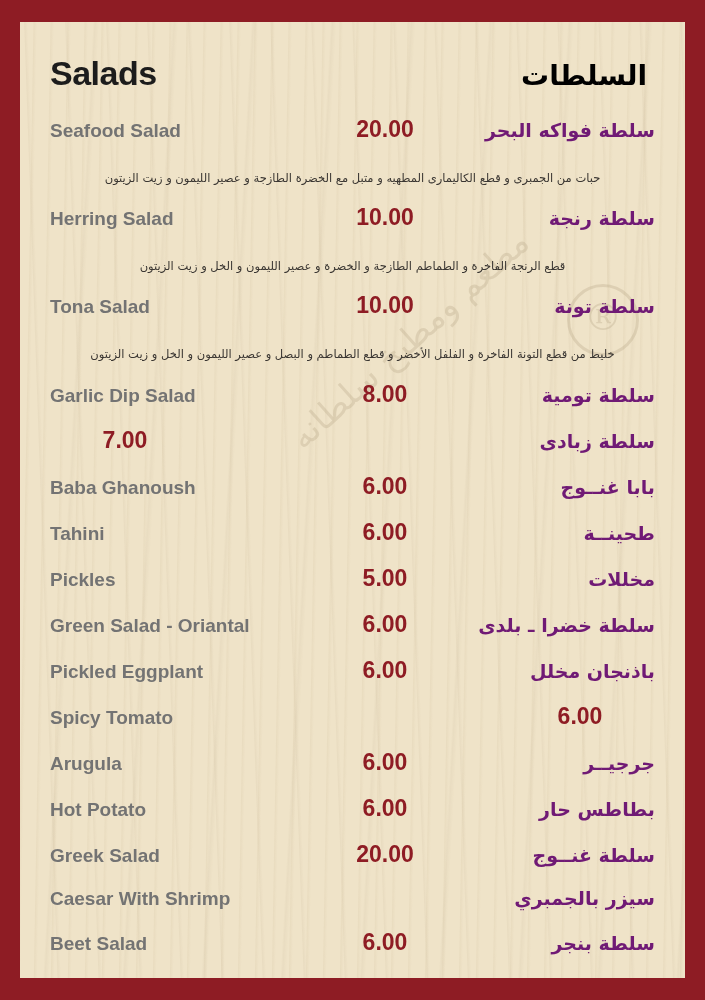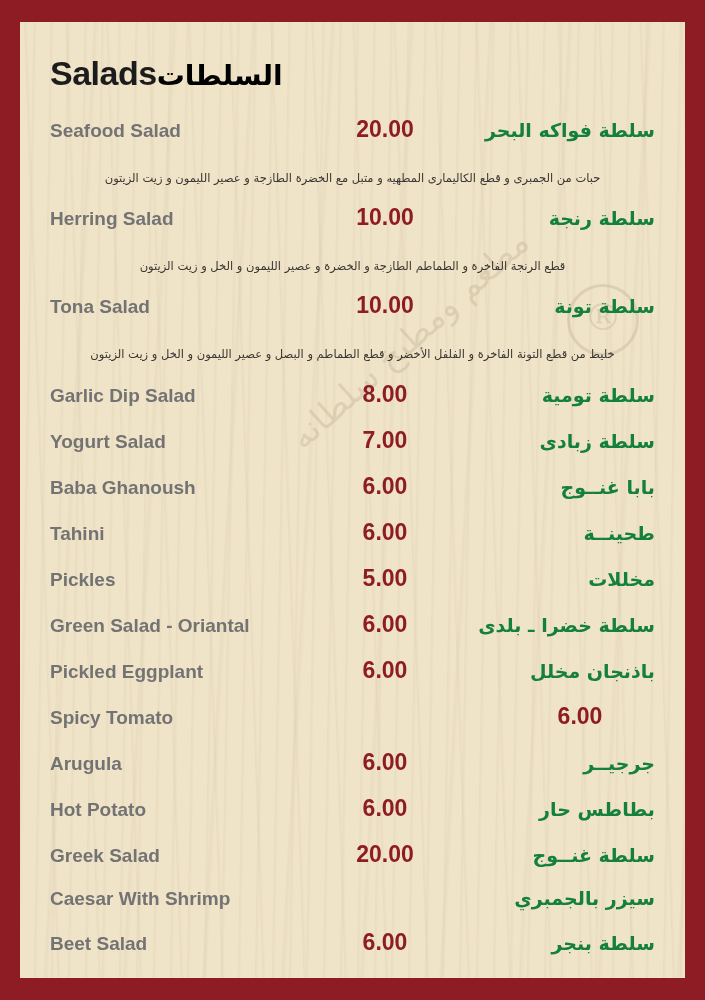--- a/index.html
+++ b/index.html
@@ -77,20 +77,21 @@
     text-align: center;
     font-family: "DejaVu Serif", serif;
   }
   .content {
     position: relative;
     z-index: 3;
   }
   .title-row {
     display: flex;
     align-items: baseline;
+    justify-content: space-between;
     margin: 6px 8px 16px 0;
   }
   .title-en {
     font-size: 34px;
     font-weight: bold;
     color: #1c1c1c;
     letter-spacing: -0.5px;
   }
   .title-ar {
     font-size: 28px;
@@ -120,21 +121,21 @@
     text-align: center;
     font-size: 23px;
     font-weight: bold;
     color: #8e1c24;
   }
   .name-ar {
     flex: 1 1 auto;
     text-align: right;
     font-size: 19px;
     font-weight: bold;
-    color: #15803d;
+    color: #701a75;
     direction: rtl;
     font-family: "DejaVu Sans", sans-serif;
   }
   .desc-ar {
     text-align: center;
     direction: rtl;
     font-size: 11.5px;
     color: #3a3632;
     line-height: 1.55;
     padding: 1px 10px 7px 10px;
@@ -189,21 +190,20 @@
           </div>
           <div class="item compact">
             <div class="item-row">
               <div class="name-en">Garlic Dip Salad</div>
               <div class="price">8.00</div>
               <div class="name-ar">سلطة تومية</div>
             </div>
           </div>
           <div class="item compact">
             <div class="item-row">
-              <div class="name-en">Yogurt Salad</div>
               <div class="price">7.00</div>
               <div class="name-ar">سلطة زبادى</div>
             </div>
           </div>
           <div class="item compact">
             <div class="item-row">
               <div class="name-en">Baba Ghanoush</div>
               <div class="price">6.00</div>
               <div class="name-ar">بابا غنــوج</div>
             </div>

